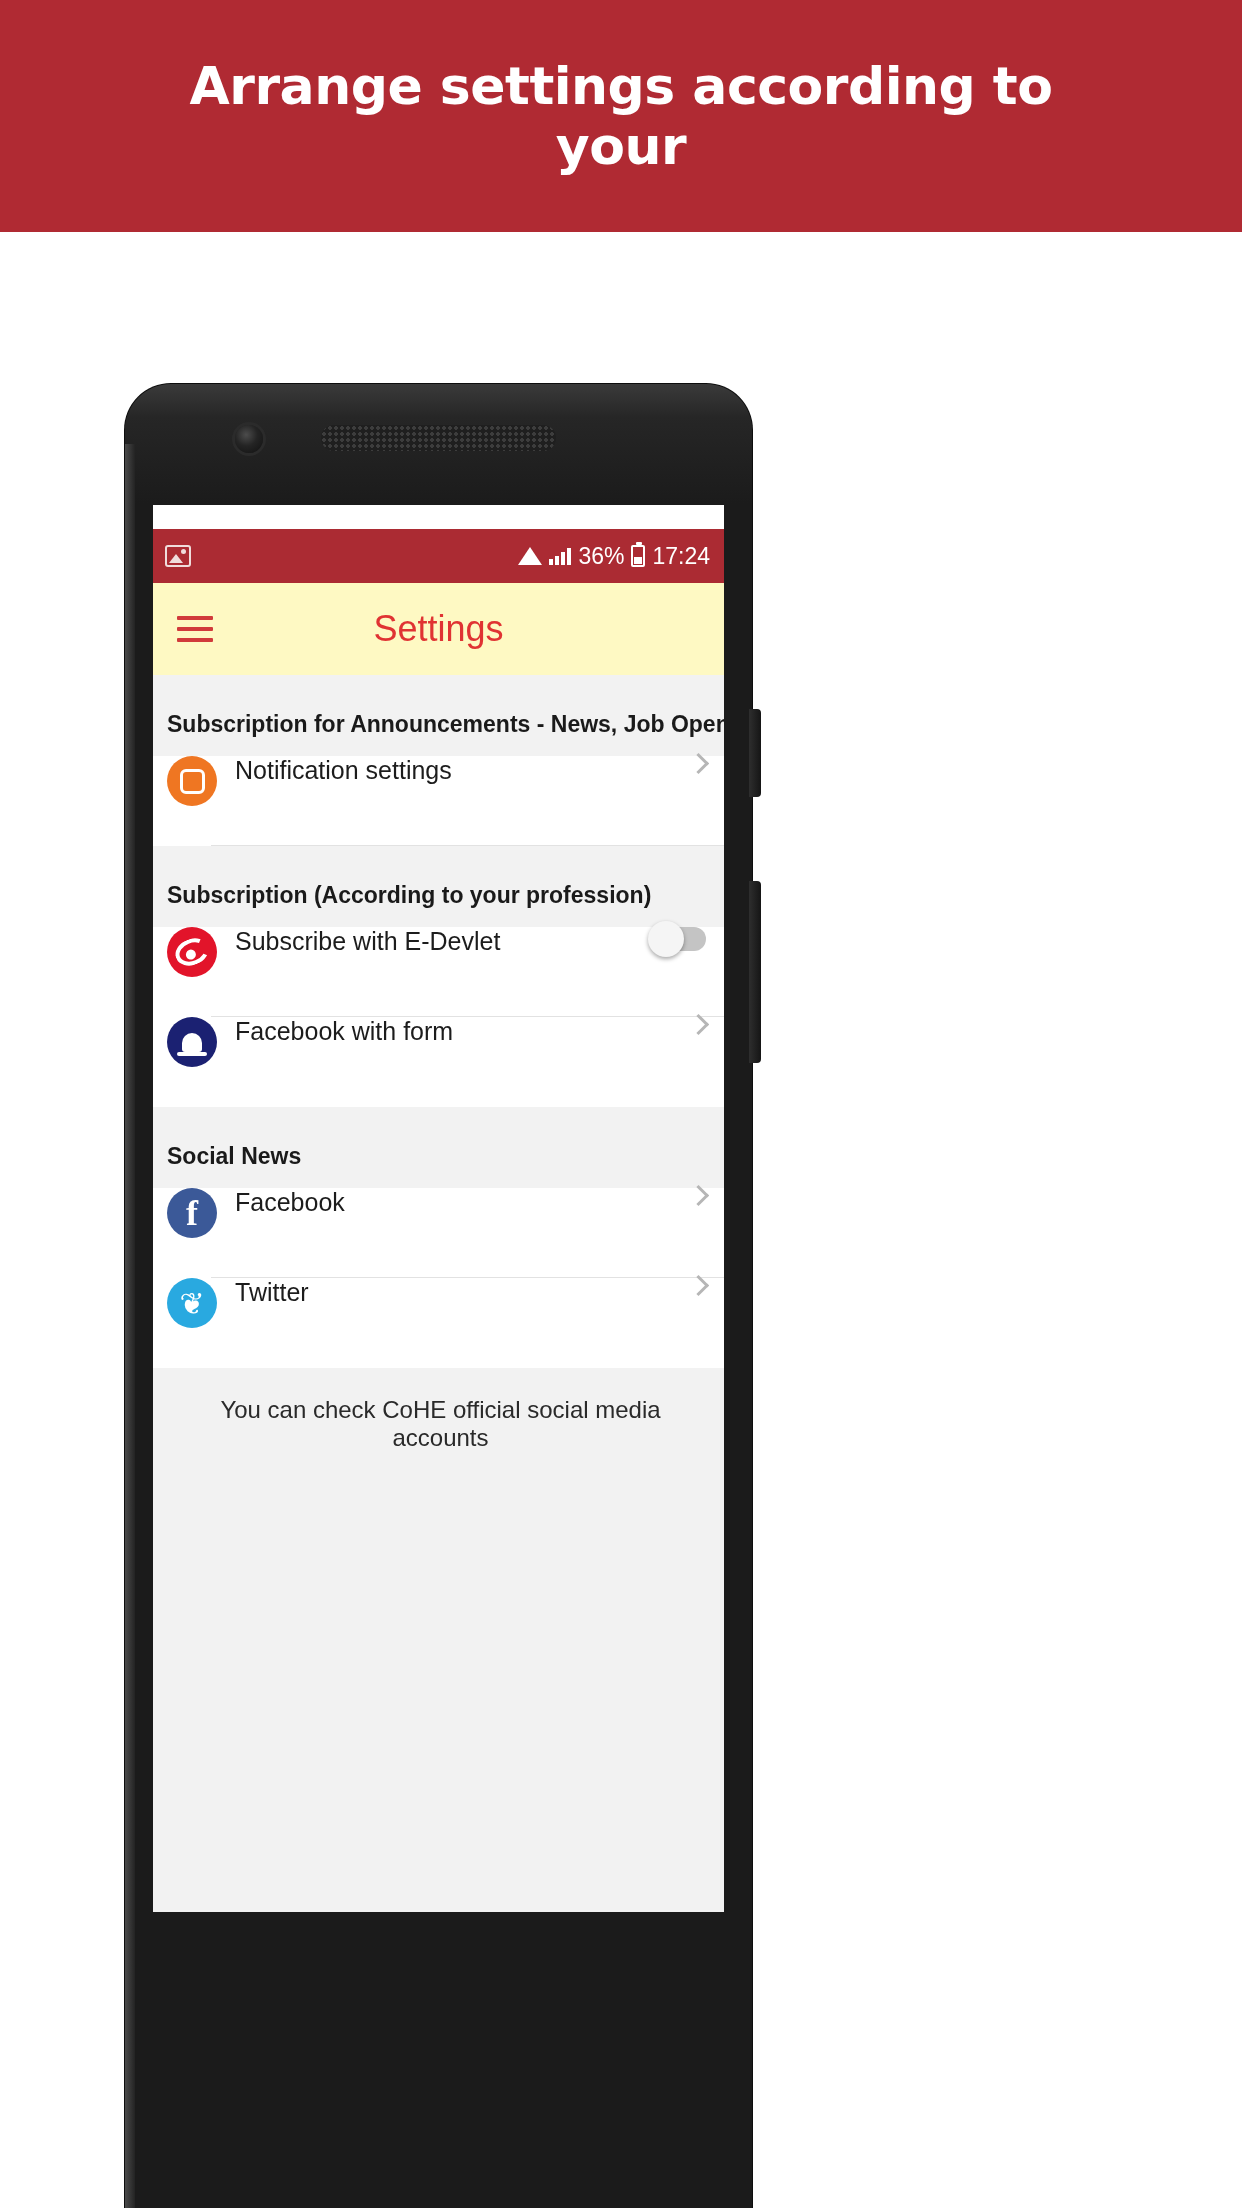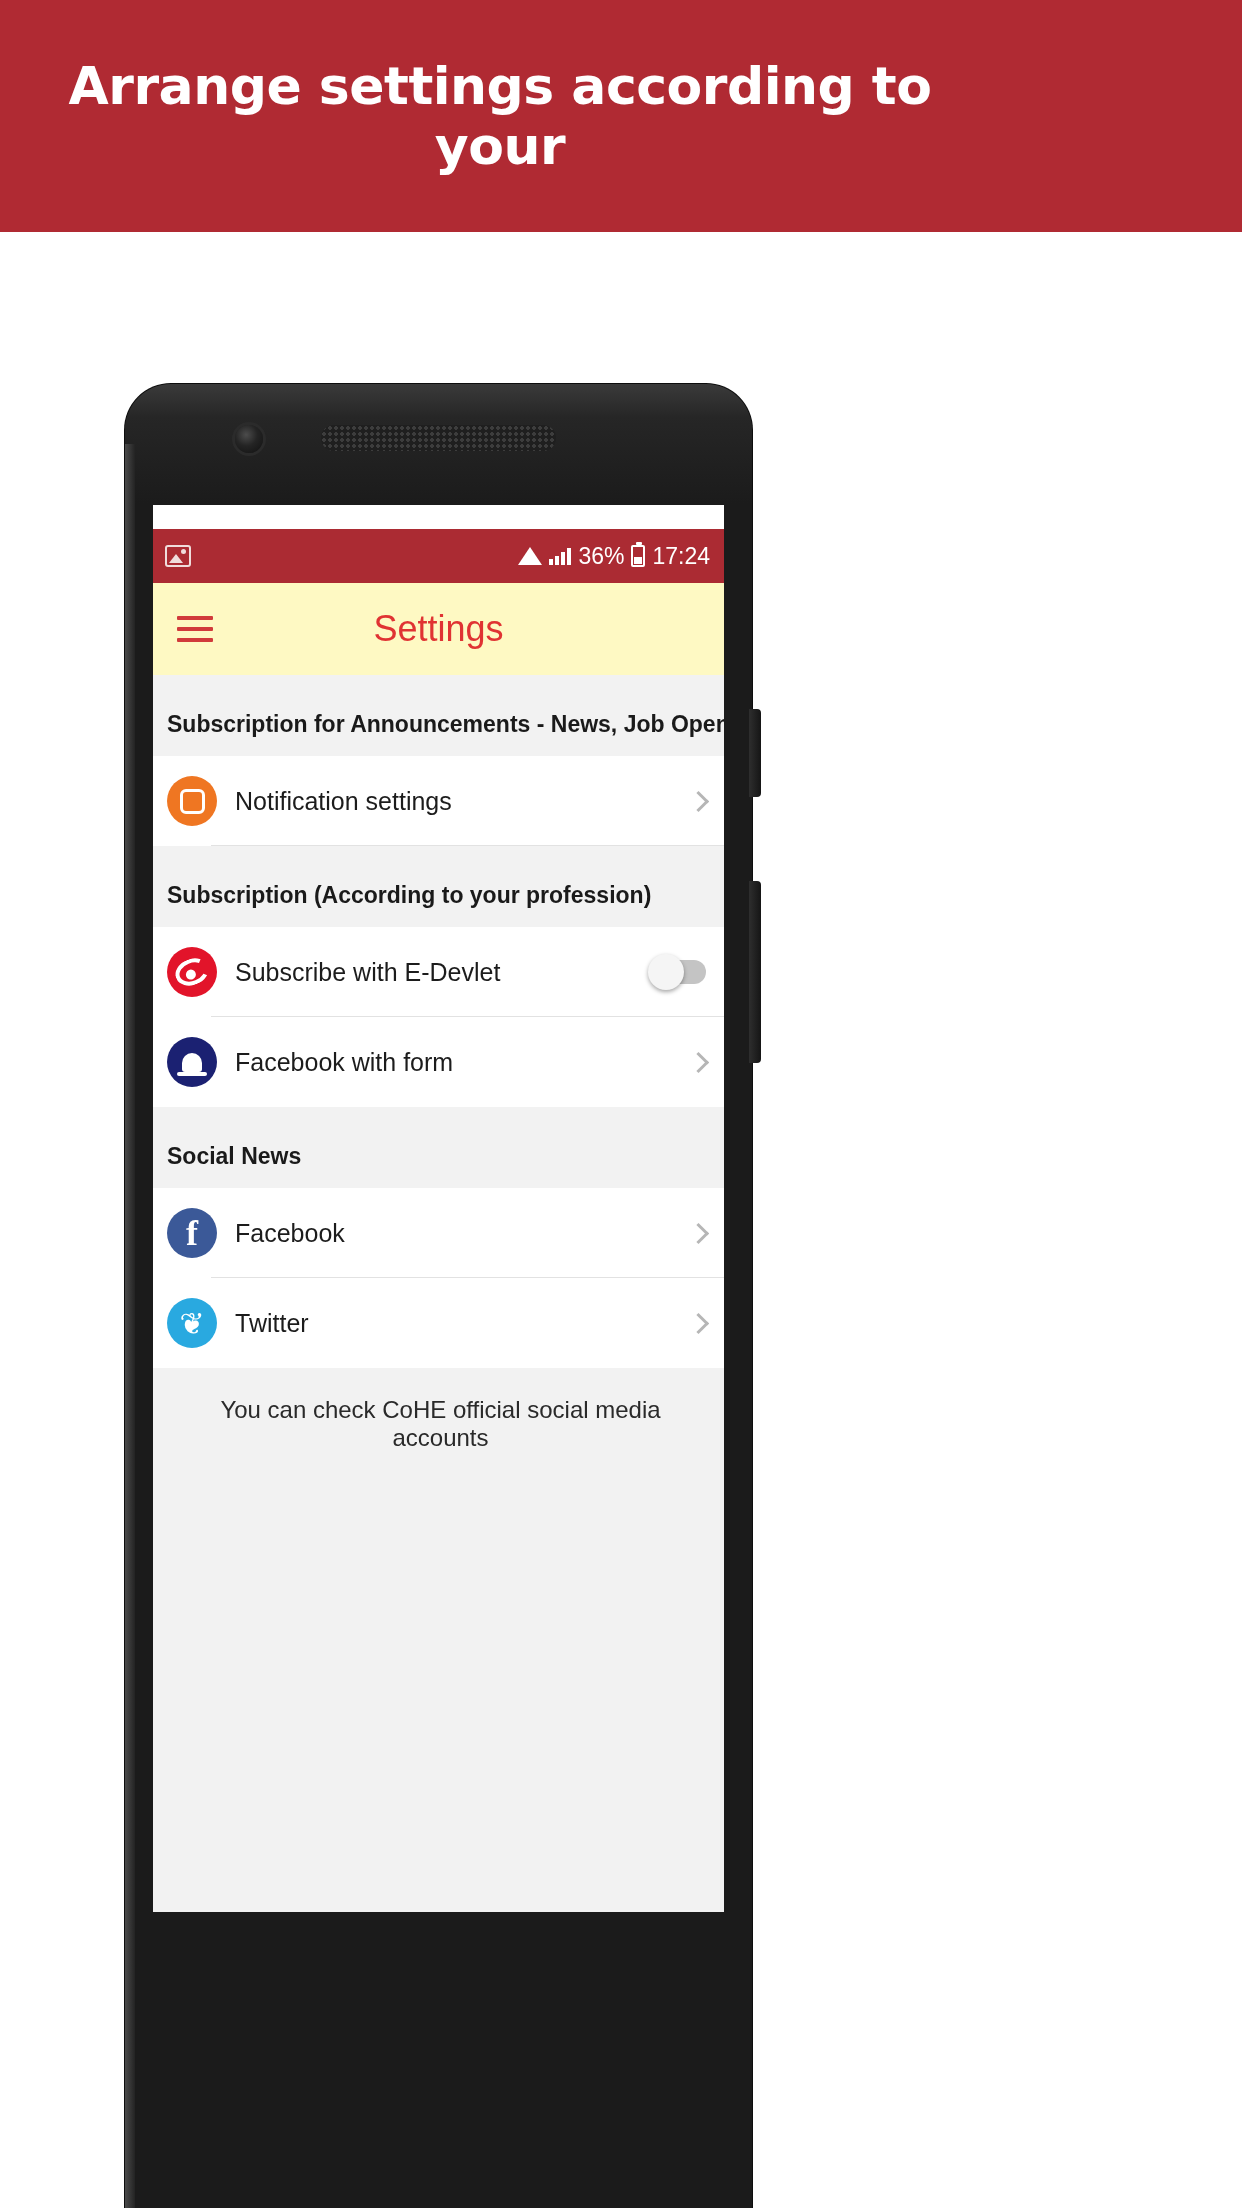--- a/index.html
+++ b/index.html
@@ -8,21 +8,21 @@
     background:#ffffff;
     font-family:"Liberation Sans", sans-serif;
     position:relative;
     overflow:hidden;
   }
 
   
   .promo {
     position:absolute; left:0; top:0; width:1242px; height:232px;
     background:#b02a33;
-    display:flex; align-items:center; justify-content:flex-start;
+    display:flex; align-items:center; justify-content:center;
   }
   .promo-text {
     color:#ffffff;
     font-size:52px;
     font-weight:bold;
     line-height:1.16;
     text-align:center;
     letter-spacing:-0.5px;
     width:1000px;
     font-family:"DejaVu Sans", sans-serif;
@@ -153,21 +153,21 @@
   
   .section-header {
     background:#f2f2f2;
     padding:36px 14px 18px 14px;
     font-size:23px; font-weight:bold; color:#1a1a1a;
     white-space:nowrap;
   }
 
   .row {
     background:#ffffff;
-    display:flex; align-items:center;
+    display:flex; 
     height:90px;
     padding:0 18px 0 14px;
     position:relative;
   }
   .row-divider::after{
     content:""; position:absolute; left:58px; right:0; bottom:0;
     height:1px; background:#e2e2e2;
   }
   .row-icon { width:50px; height:50px; flex:none; margin-right:18px; position:relative; }
   .row-label { font-size:25px; color:#1c1c1c; }

